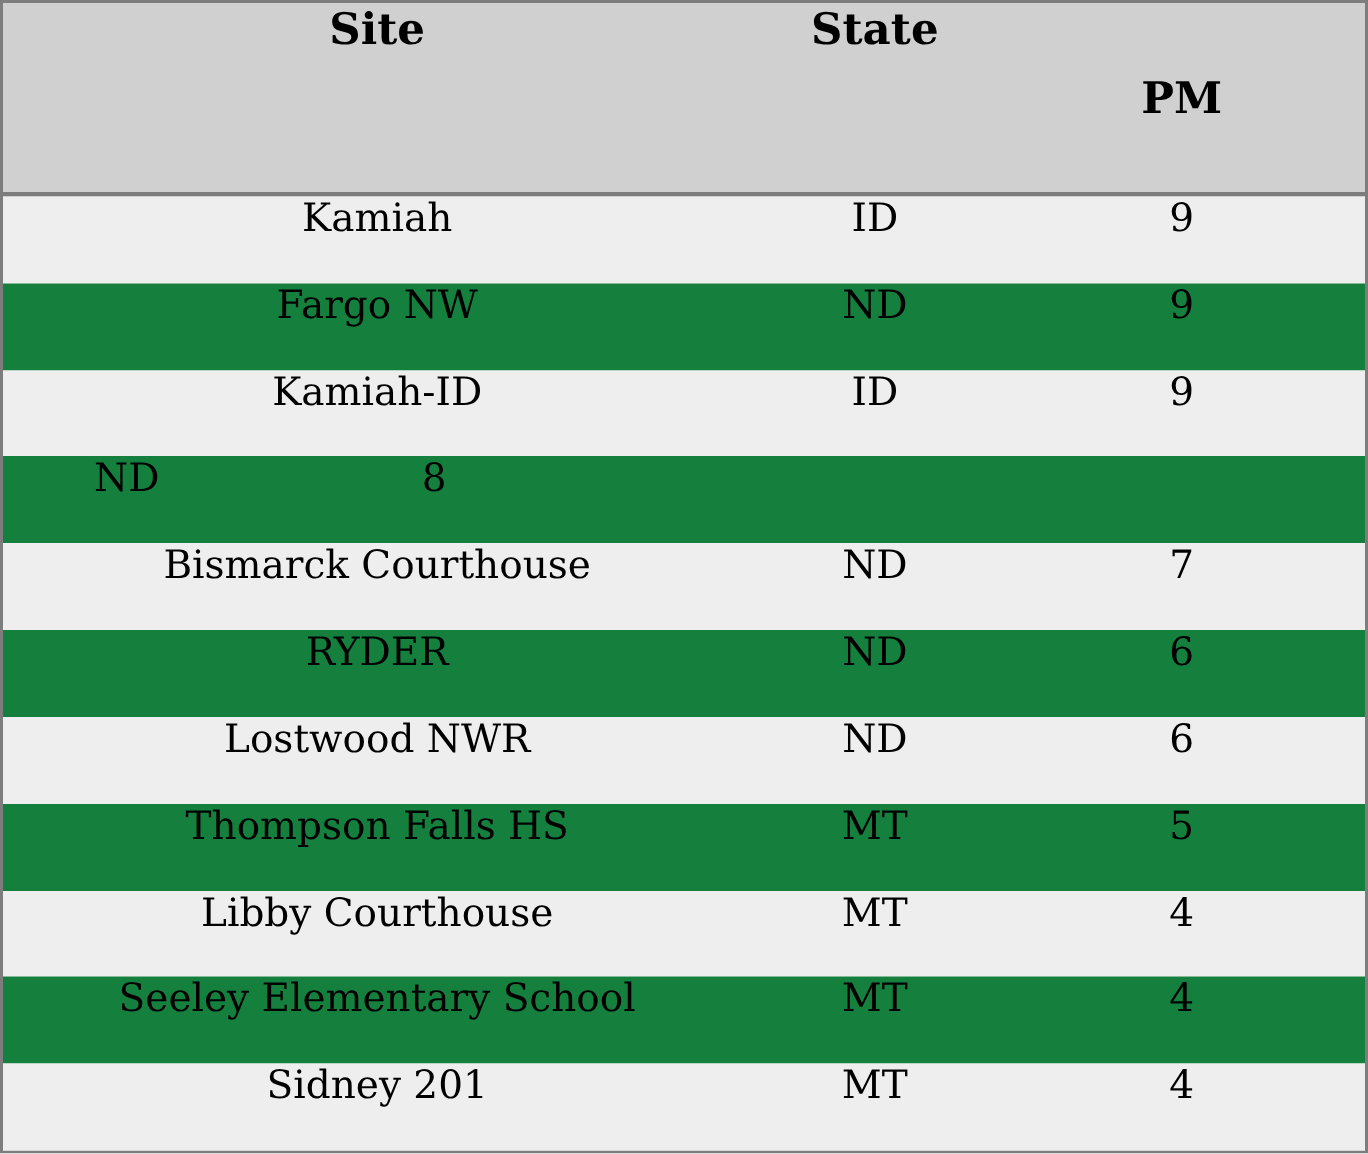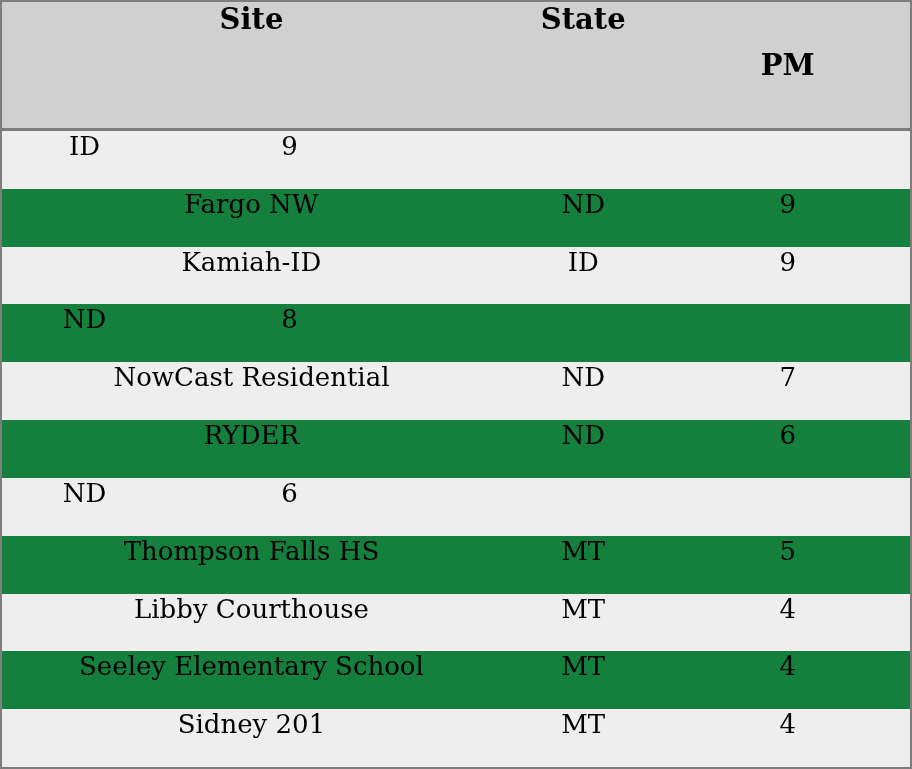--- a/index.html
+++ b/index.html
@@ -64,20 +64,21 @@
     <div class="cell col-site">Site</div>
     <div class="cell col-state">State</div>
     <div class="cell col-pm">
       <div>PM</div>
     </div>
   </div>
 
   <div class="body">
 
     <div class="row">
+      <div class="cell col-site">Kamiah</div>
       <div class="cell col-state">ID</div>
       <div class="cell col-pm">9</div>
     </div>
 
     <div class="row">
       <div class="cell col-site">Fargo NW</div>
       <div class="cell col-state">ND</div>
       <div class="cell col-pm">9</div>
     </div>
 
@@ -86,32 +87,33 @@
       <div class="cell col-state">ID</div>
       <div class="cell col-pm">9</div>
     </div>
 
     <div class="row">
       <div class="cell col-state">ND</div>
       <div class="cell col-pm">8</div>
     </div>
 
     <div class="row">
-      <div class="cell col-site">NowCast Residential</div>
+      <div class="cell col-site">Bismarck Courthouse</div>
       <div class="cell col-state">ND</div>
       <div class="cell col-pm">7</div>
     </div>
 
     <div class="row">
       <div class="cell col-site">RYDER</div>
       <div class="cell col-state">ND</div>
       <div class="cell col-pm">6</div>
     </div>
 
     <div class="row">
+      <div class="cell col-site">Lostwood NWR</div>
       <div class="cell col-state">ND</div>
       <div class="cell col-pm">6</div>
     </div>
 
     <div class="row">
       <div class="cell col-site">Thompson Falls HS</div>
       <div class="cell col-state">MT</div>
       <div class="cell col-pm">5</div>
     </div>
 

